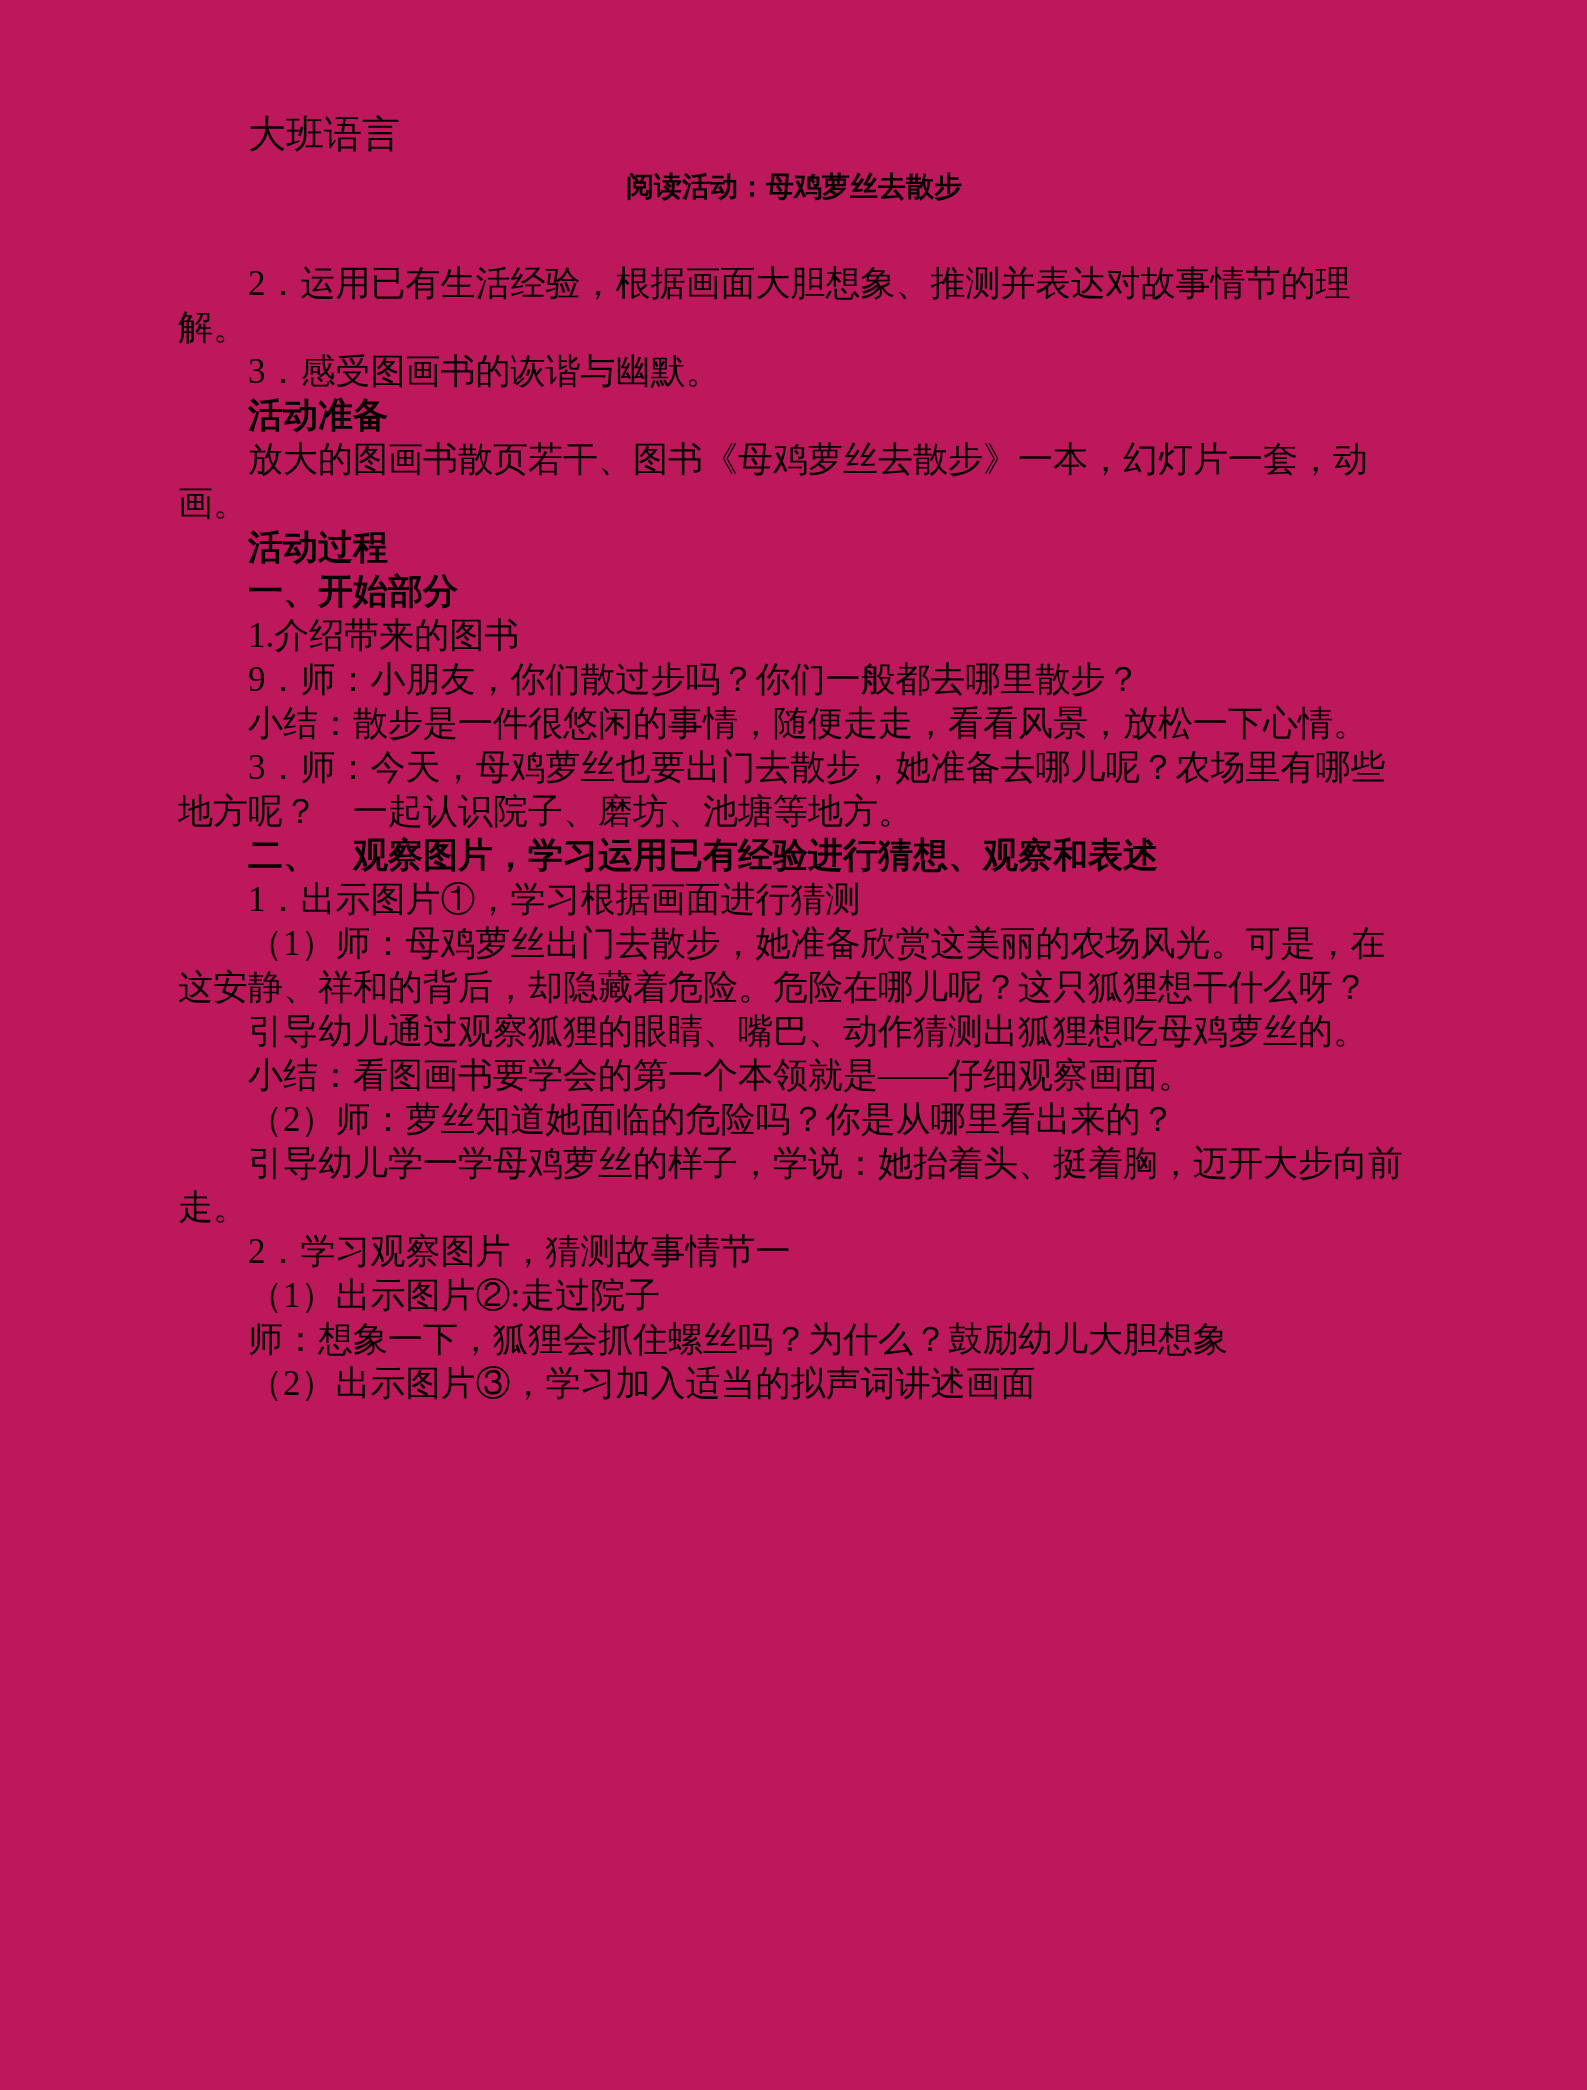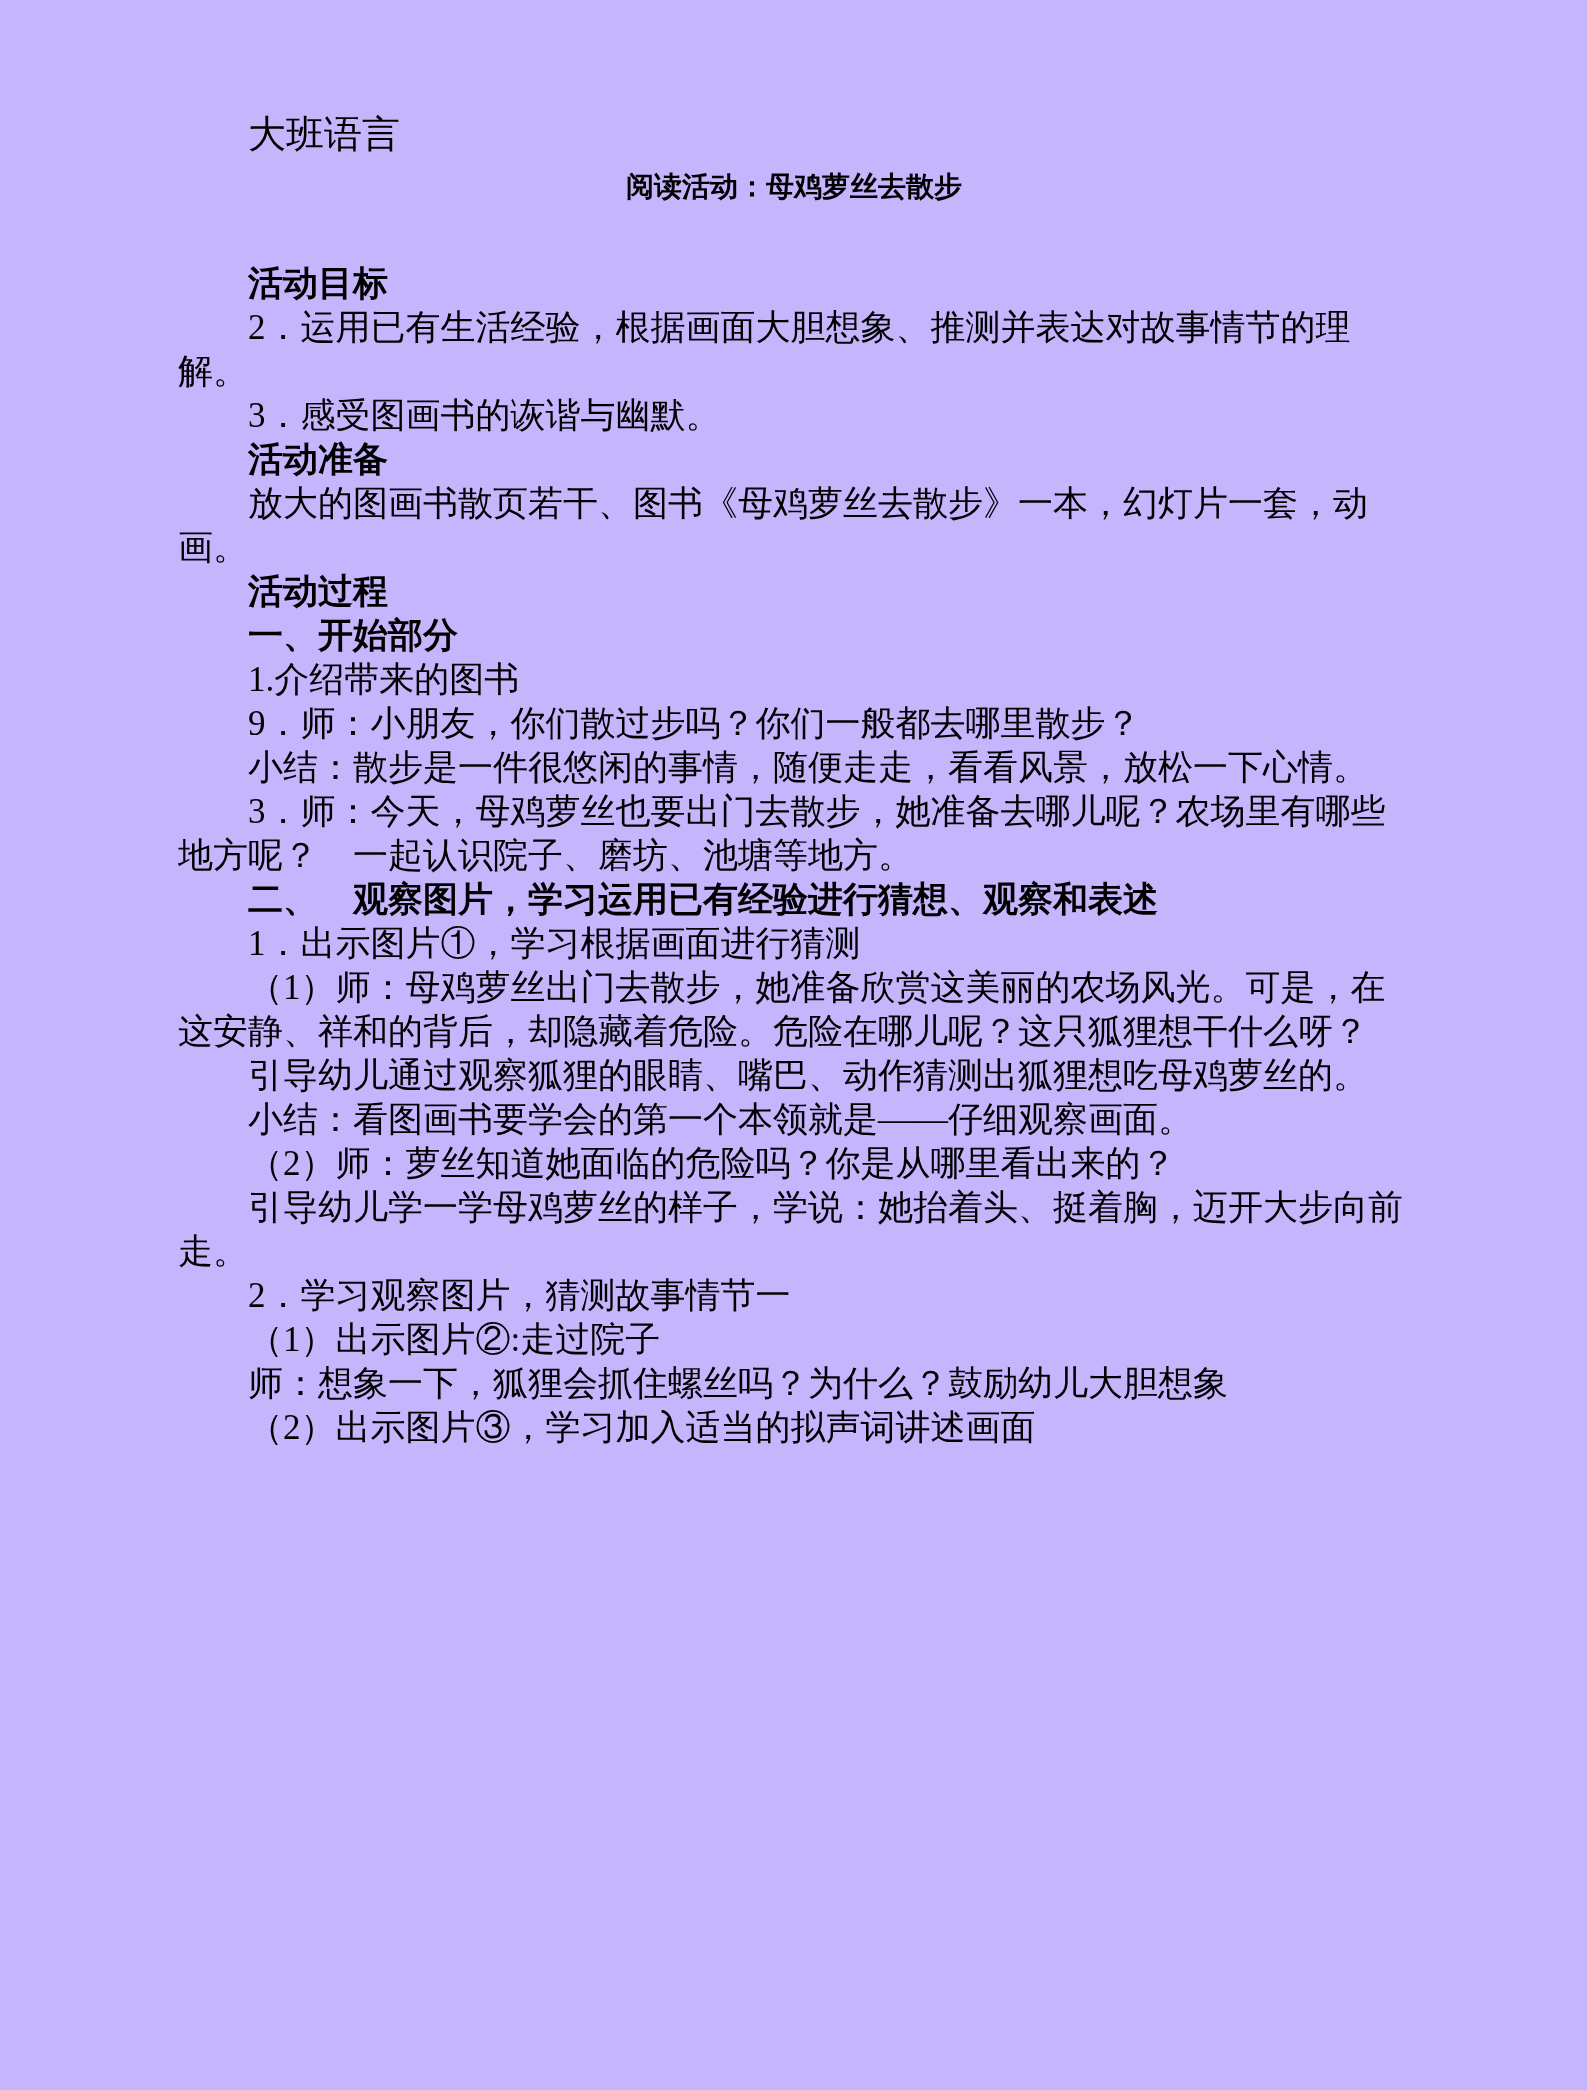--- a/index.html
+++ b/index.html
@@ -4,21 +4,21 @@
 <style>
   html, body {
     margin: 0;
     padding: 0;
     background: #ffffff;
   }
   .page {
     position: relative;
     width: 1587px;
     height: 2090px;
-    background: #c4b5fd;
+    background: #be185d;
     color: #000000;
     font-family: "Liberation Serif", "DejaVu Serif", serif;
     box-sizing: border-box;
     padding: 110px 177px 0 178px;
     overflow: hidden;
   }
   .heading {
     font-size: 38px;
     line-height: 48px;
     font-weight: 400;
@@ -43,21 +43,20 @@
     font-weight: 700;
   }
 </style>
 </head>
 <body>
 
 <div class="page">
   <h1 class="heading">大班语言</h1>
   <h2 class="title">阅读活动：母鸡萝丝去散步</h2>
   <div class="body">
-      <p class="bold">活动目标</p>
       <p>2．运用已有生活经验，根据画面大胆想象、推测并表达对故事情节的理解。</p>
       <p>3．感受图画书的诙谐与幽默。</p>
       <p class="bold">活动准备</p>
       <p> 放大的图画书散页若干、图书《母鸡萝丝去散步》一本，幻灯片一套，动画。</p>
       <p class="bold">活动过程</p>
       <p class="bold">一、开始部分</p>
       <p>1.介绍带来的图书</p>
       <p>9．师：小朋友，你们散过步吗？你们一般都去哪里散步？</p>
       <p>小结：散步是一件很悠闲的事情，随便走走，看看风景，放松一下心情。</p>
       <p>3．师：今天，母鸡萝丝也要出门去散步，她准备去哪儿呢？农场里有哪些地方呢？　一起认识院子、磨坊、池塘等地方。</p>

